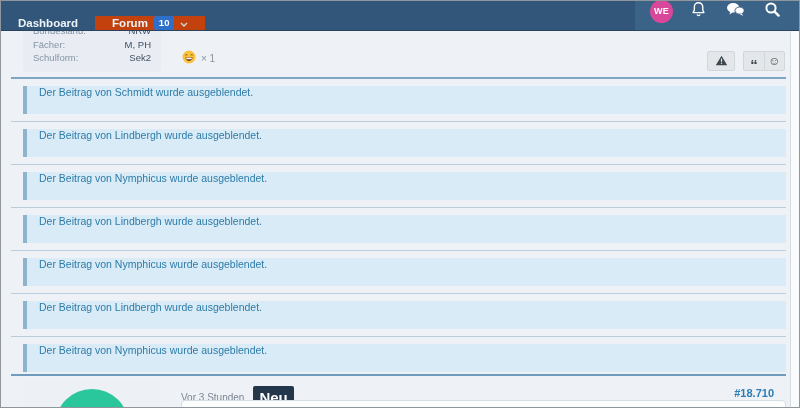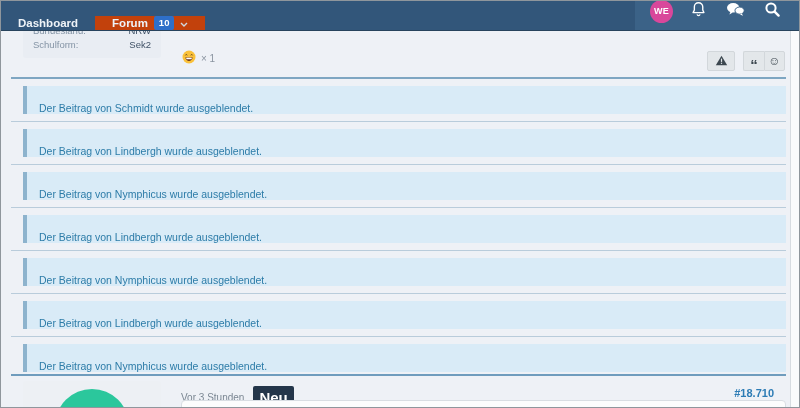--- a/index.html
+++ b/index.html
@@ -50,21 +50,21 @@
   .btn-group .btn { width:21px; }
   .btn-group .btn:first-child { border-radius:2px 0 0 2px; border-right:none; }
   .btn-group .btn:last-child { border-radius:0 2px 2px 0; }
   .glyph-quote { font-size:15px; font-weight:bold; line-height:8px; padding-top:7px; }
   .glyph-smiley { font-size:12px; }
 
   .sep-top { position:absolute; top:46px; left:10px; right:4px; height:2px; background:#7ea6c2; }
 
   .posts { position:absolute; top:55px; left:10px; right:4px; }
   .hidden-post { height:28px; margin-left:12px; background:#d9ebf7; border-left:4px solid #8db3cd;
-                 display:flex; align-items:flex-end; padding-left:12px; cursor:pointer; }
+                 display:flex; align-items:flex-start; padding-left:12px; cursor:pointer; }
   .hidden-post span { font-size:10.5px; color:#2d7ca8; }
   .post-divider { height:1px; background:#b9ccdb; margin:7px 0; }
 
   .sep-bottom { position:absolute; top:343px; left:10px; right:4px; height:2px; background:#6f9cbd; }
 
   .bp-sidebar { position:absolute; top:350px; left:22px; width:138px; height:60px;
                 background:#edf0f4; border-radius:3px 3px 0 0; }
   .bp-avatar { position:absolute; top:8px; left:50%; transform:translateX(-50%);
                width:74px; height:74px; border-radius:50%; background:#2bc79c; cursor:pointer; }
   .bp-meta { position:absolute; top:355px; left:180px; display:flex; gap:9px; align-items:center; }
@@ -130,20 +130,24 @@
   <div class="scroll-strip"></div>
 
   <div class="main">
 
     <div class="profile-box">
       <div class="profile-row">
         <span class="profile-label">Bundesland:</span>
         <span class="profile-value">NRW</span>
       </div>
       <div class="profile-row">
+        <span class="profile-label">Fächer:</span>
+        <span class="profile-value">M, PH</span>
+      </div>
+      <div class="profile-row">
         <span class="profile-label">Schulform:</span>
         <span class="profile-value">Sek2</span>
       </div>
     </div>
 
     <div class="reaction">
       <span>
         <svg width="14" height="14" viewBox="0 0 14 14">
             <circle cx="7" cy="7" r="6.5" fill="#fac13a"></circle>
             <path d="M3.4 5.3c.4-1 1.4-1 1.8 0" fill="none" stroke="#66481c" stroke-width="1"></path>

